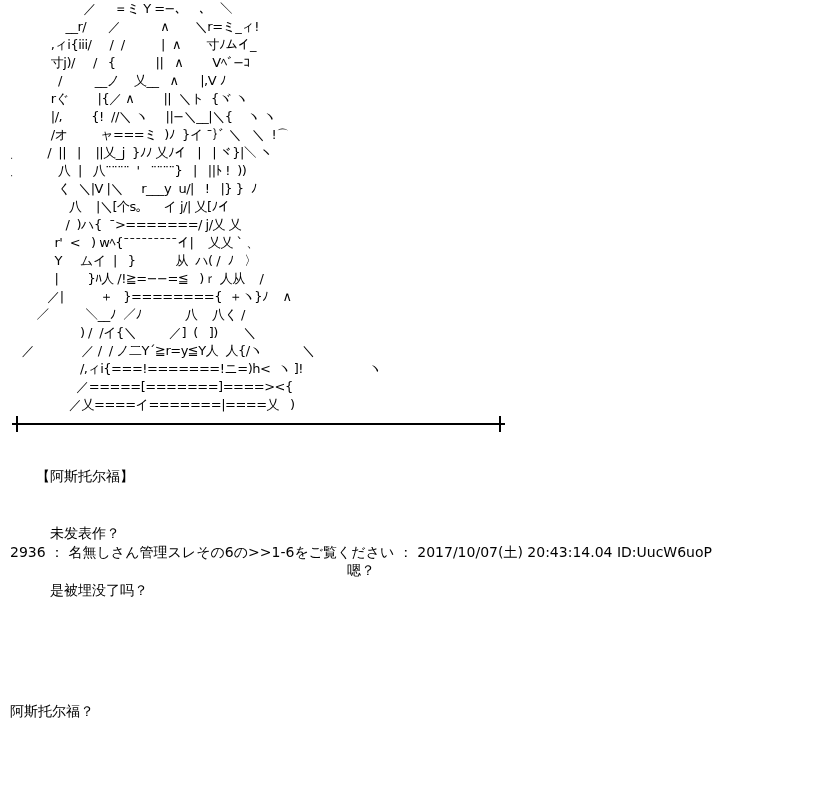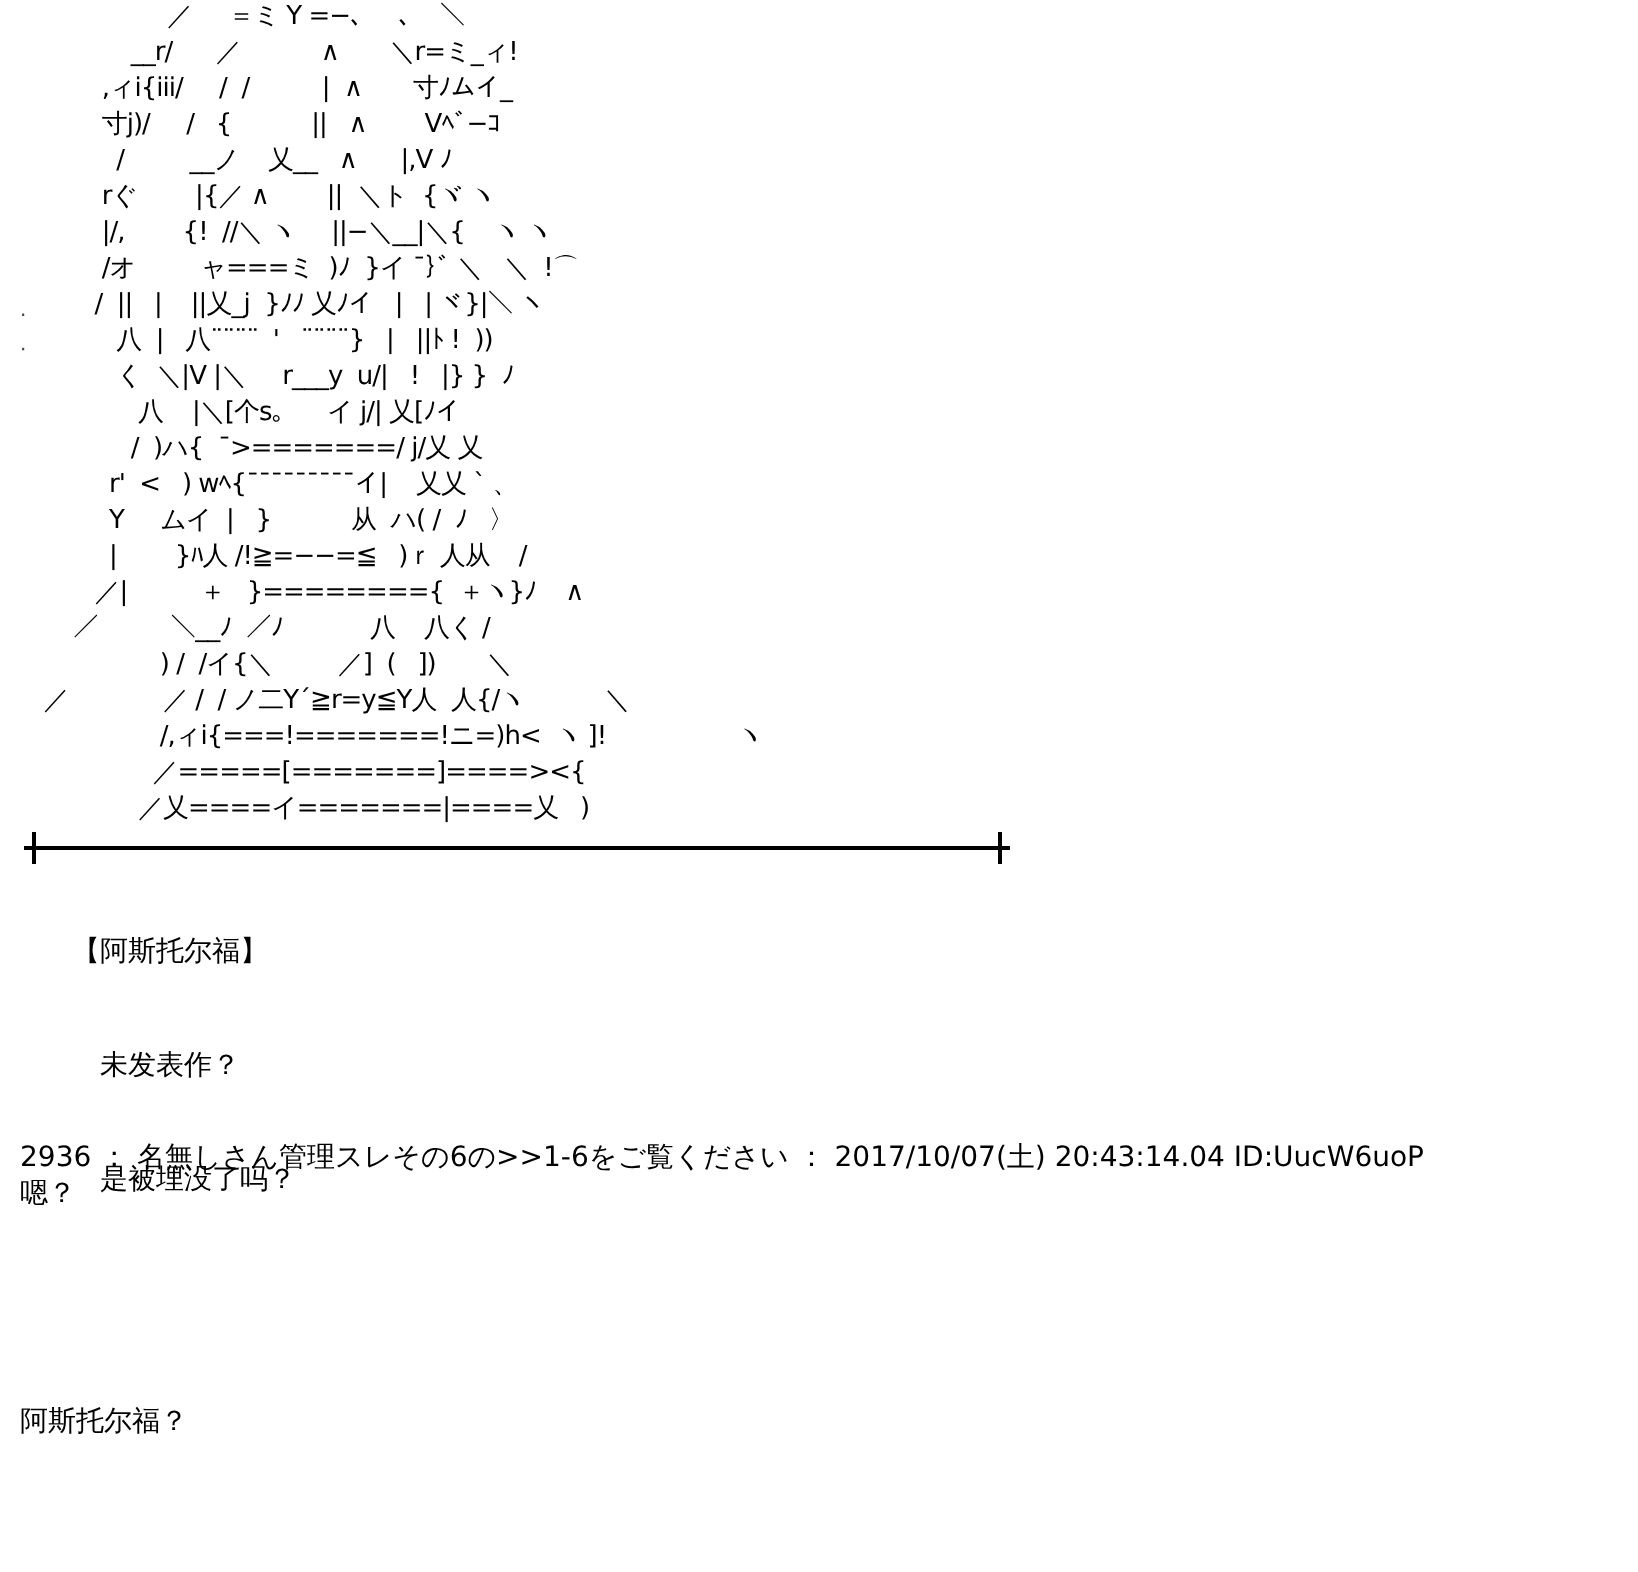--- a/index.html
+++ b/index.html
@@ -56,21 +56,21 @@
     .speech .indent { padding-left: 14px; }
     .post {
       position: absolute;
       left: 10px;
       font-size: 14px;
       line-height: 18px;
       white-space: nowrap;
     }
     .post .header { display: block; }
     .post .body { display: block; }
-    .post1 { top: 570px; }
+    .post1 { top: 543px; text-align: center; }
     .post2 { top: 629px; }
     .post3 { top: 702px; }
     .dot {
       position: absolute;
       font-size: 10px;
       color: #444;
     }
   </style>
 </head>
 <body>

